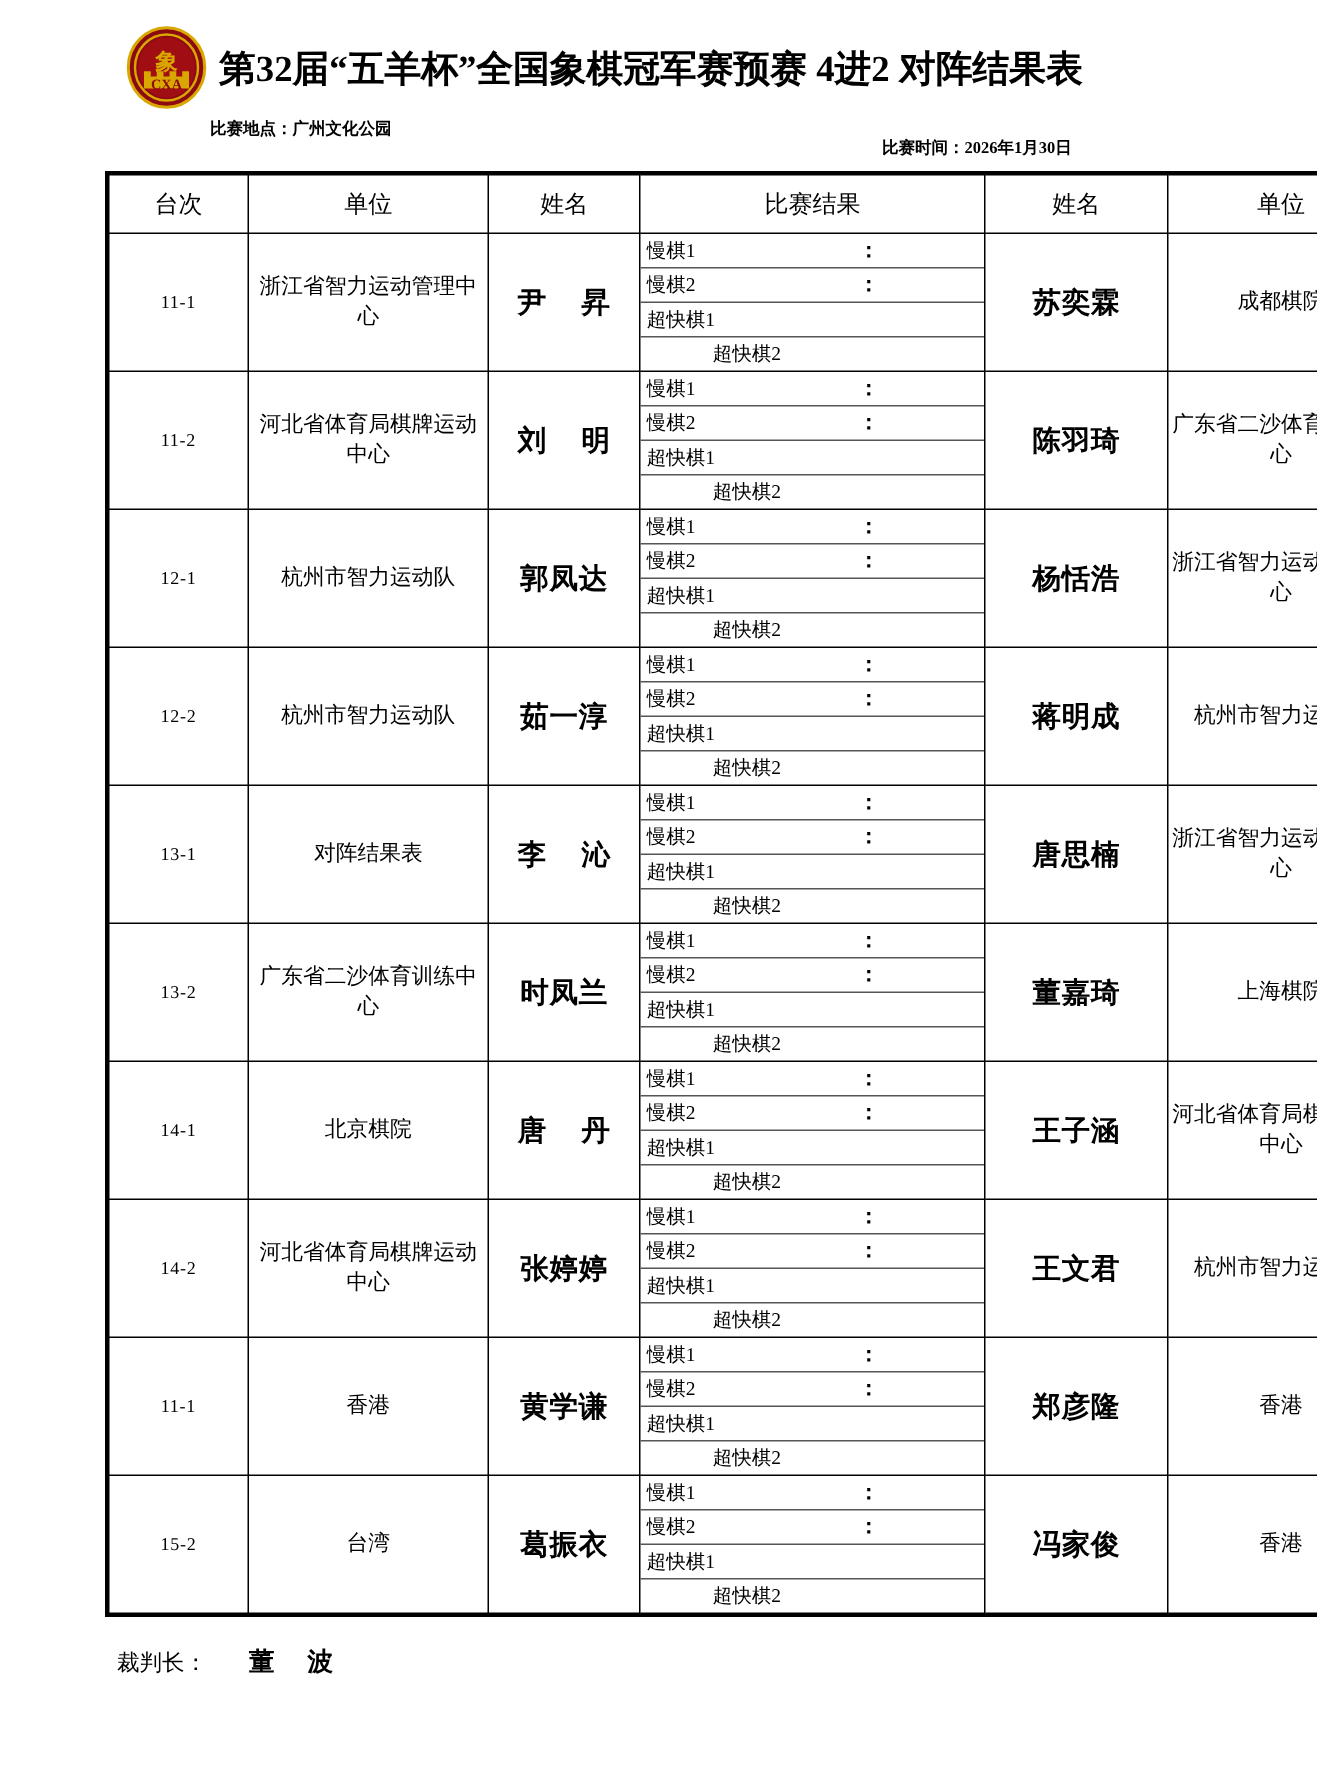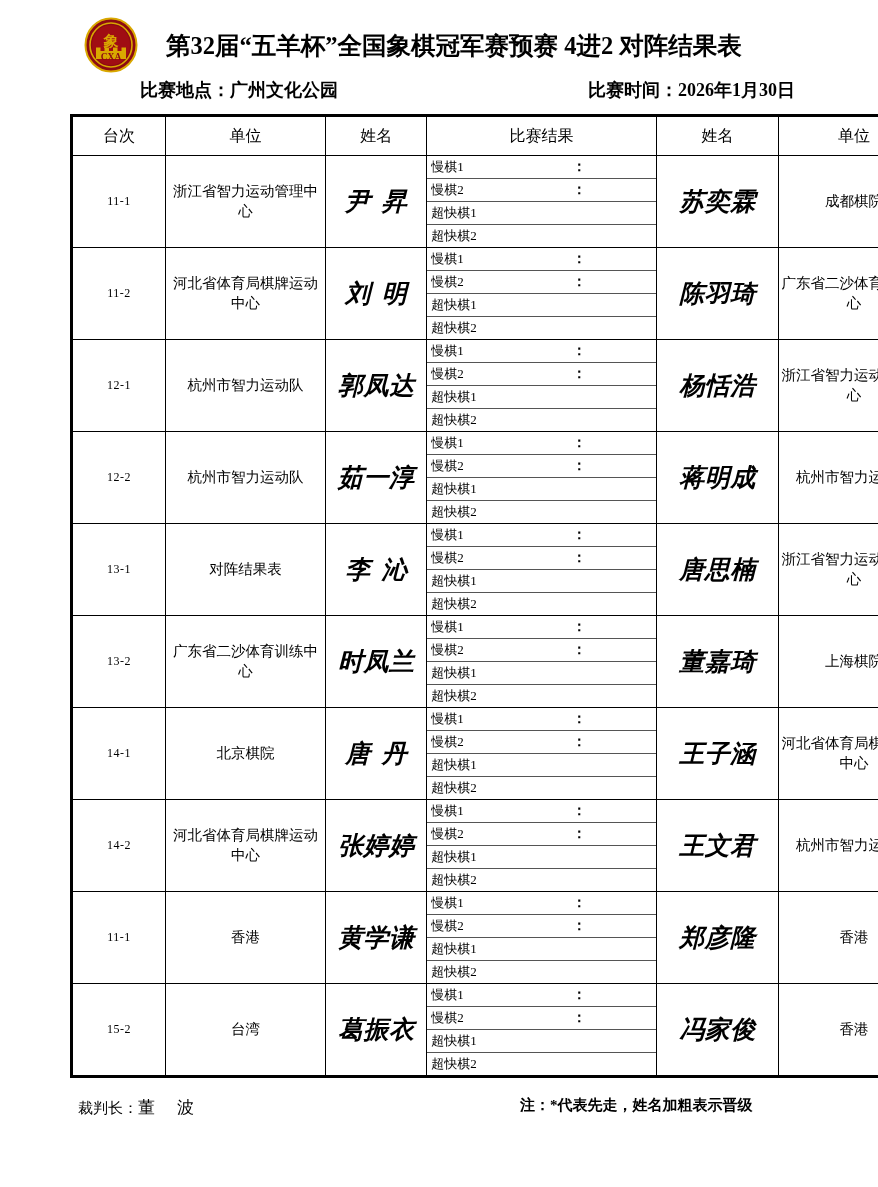--- a/index.html
+++ b/index.html
@@ -32,44 +32,44 @@
   .logo {
     width: 54px;
     height: 56px;
     flex: 0 0 54px;
     position: relative;
   }
   .doc-title {
     font-size: 24.5px;
     font-weight: bold;
     letter-spacing: 0px;
-    margin-left: 28px;
+    margin-left: 8px;
     white-space: nowrap;
     font-family: "Liberation Serif", serif;
     text-align: right;
   }
 
   .meta-row {
     position: relative;
     height: 34px;
     margin-top: 10px;
-    font-size: 18px;
+    font-size: 11px;
     font-weight: bold;
     text-decoration: underline;
   }
   .meta-left {
     position: absolute;
     left: 140px;
     top: 4px;
     white-space: nowrap;
   }
   .meta-right {
     position: absolute;
     left: 588px;
-    top: 4px;
+    top: 17px;
     white-space: nowrap;
   }
   .meta-label { font-weight: bold; }
   .meta-value { font-weight: bold; }
 
   
   .table-wrap {
     margin: 6px 70px 0 70px;
     width: 862px;
     box-sizing: border-box;
@@ -105,25 +105,24 @@
     font-family: "Liberation Serif", serif;
     letter-spacing: 0.5px;
   }
   .cell-unit {
     font-size: 14.5px;
     line-height: 1.35;
     padding: 0 6px;
     font-family: "Liberation Serif", serif;
   }
   .cell-name {
-    font-size: 25px;
+    font-size: 19px;
     font-weight: bold;
     font-family: "Liberation Serif", serif;
     letter-spacing: 0.5px;
-    font-style: italic;
   }
   .cell-name .n2 {
     display: inline-block;
     width: 62px;
     text-align: justify;
     text-align-last: justify;
   }
 
   
   .cell-result {
@@ -137,21 +136,21 @@
     box-sizing: border-box;
   }
   .res-line {
     flex: 1 1 0;
     position: relative;
     border-bottom: 1.1px solid #555;
     display: flex;
     align-items: center;
     box-sizing: border-box;
   }
-  .res-line:last-child { border-bottom: none; }
+  .res-line:last-child { border-bottom: none; margin-left: 44px; }
   .res-label {
     position: absolute;
     left: 4px;
     top: 50%;
     transform: translateY(-50%);
     font-size: 13px;
     font-family: "Liberation Serif", serif;
     white-space: nowrap;
   }
   .res-colon {
@@ -173,27 +172,28 @@
   }
   .footer-left {
     position: absolute;
     left: 78px;
     top: 4px;
     white-space: nowrap;
     font-weight: bold;
   }
   .footer-left .fl-label { font-weight: normal; text-align: center; }
   .footer-left .fl-value {
-    font-weight: normal;
+    font-weight: bold;
     font-size: 17px;
     display: inline-block;
     width: 56px;
     text-align: justify;
     text-align-last: justify;
     vertical-align: baseline;
+    margin-left: 28px;
   }
   .footer-right {
     position: absolute;
     left: 520px;
     top: 4px;
     white-space: nowrap;
     font-weight: bold;
     font-size: 15px;
   }
 </style>
@@ -503,16 +503,15 @@
             <td class="cell-unit">香港</td>
           </tr>
         </tbody>
     </table>
   </div>
 
   <div class="footer">
     <div class="footer-left">
       <span class="fl-label">裁判长：</span><span class="fl-value">董波</span>
     </div>
-    <div class="footer-right">注：*代表先走，姓名加粗表示晋级</div>
   </div>
 
 </div>
 
 </body></html>

